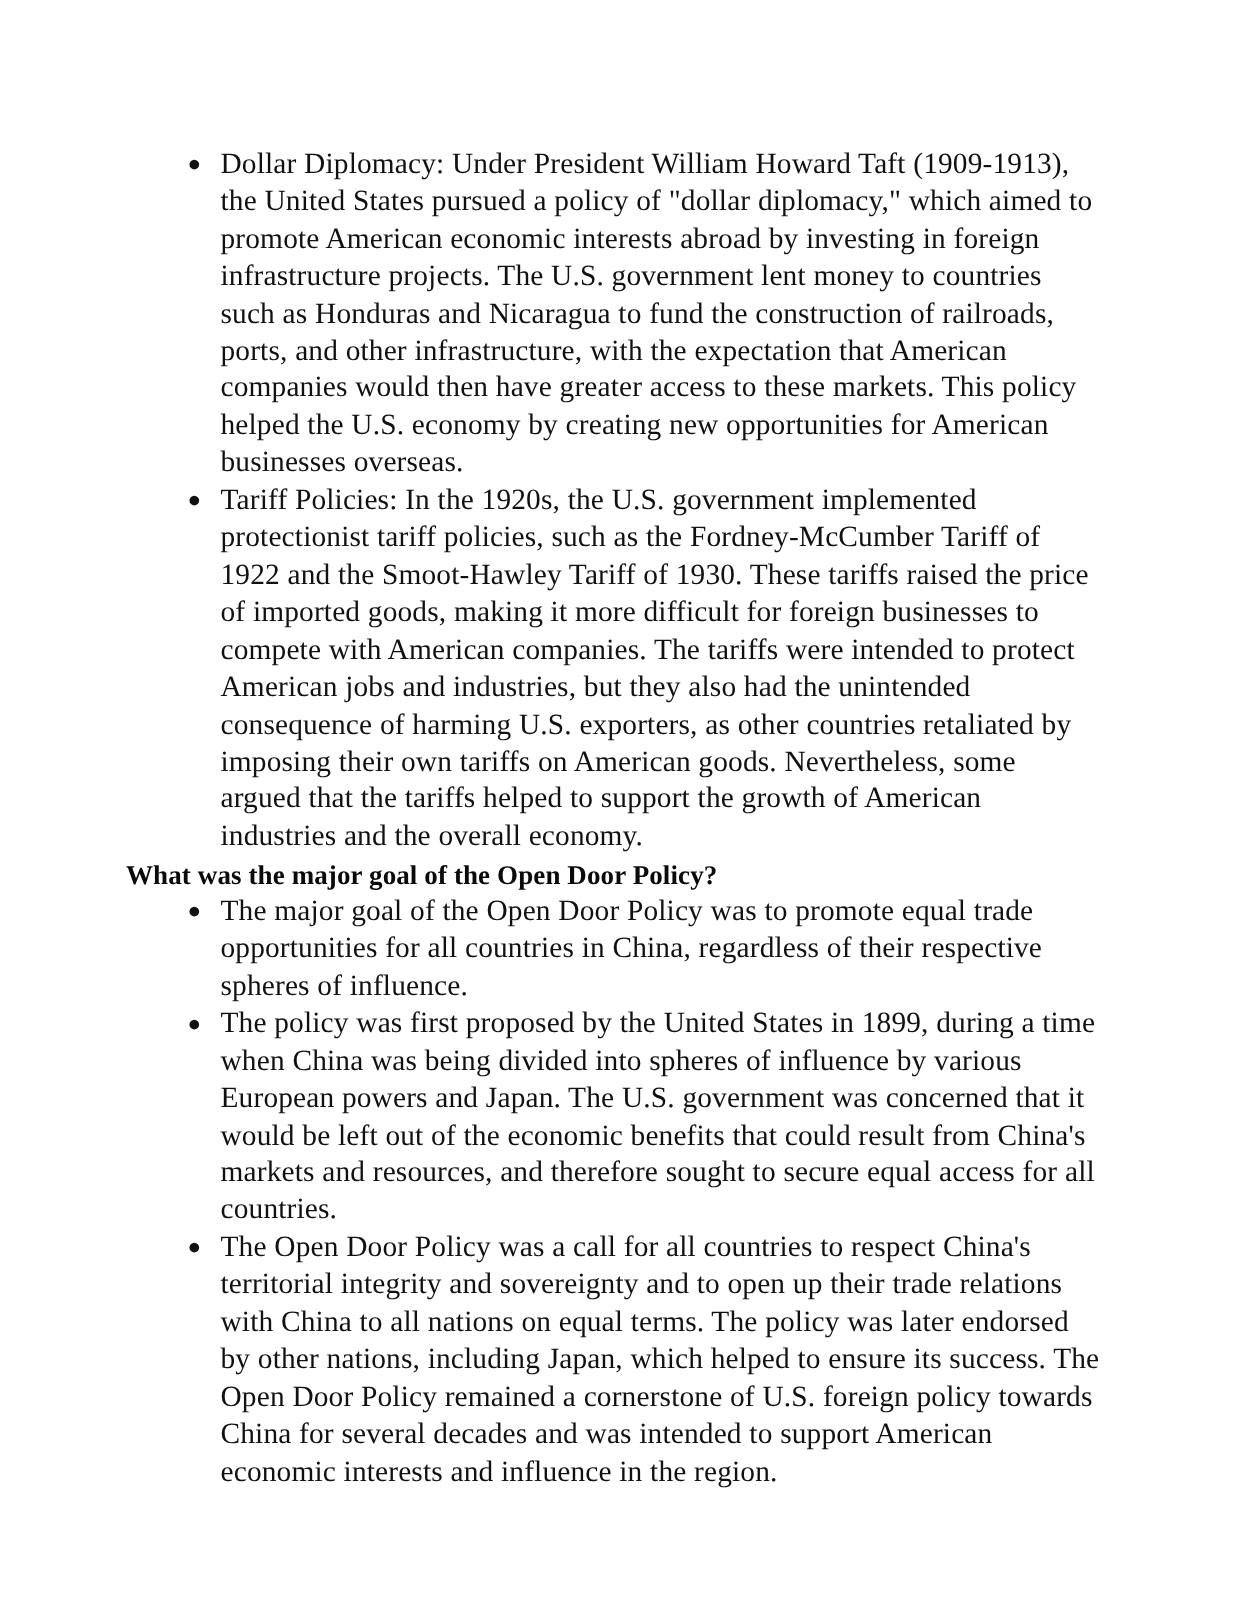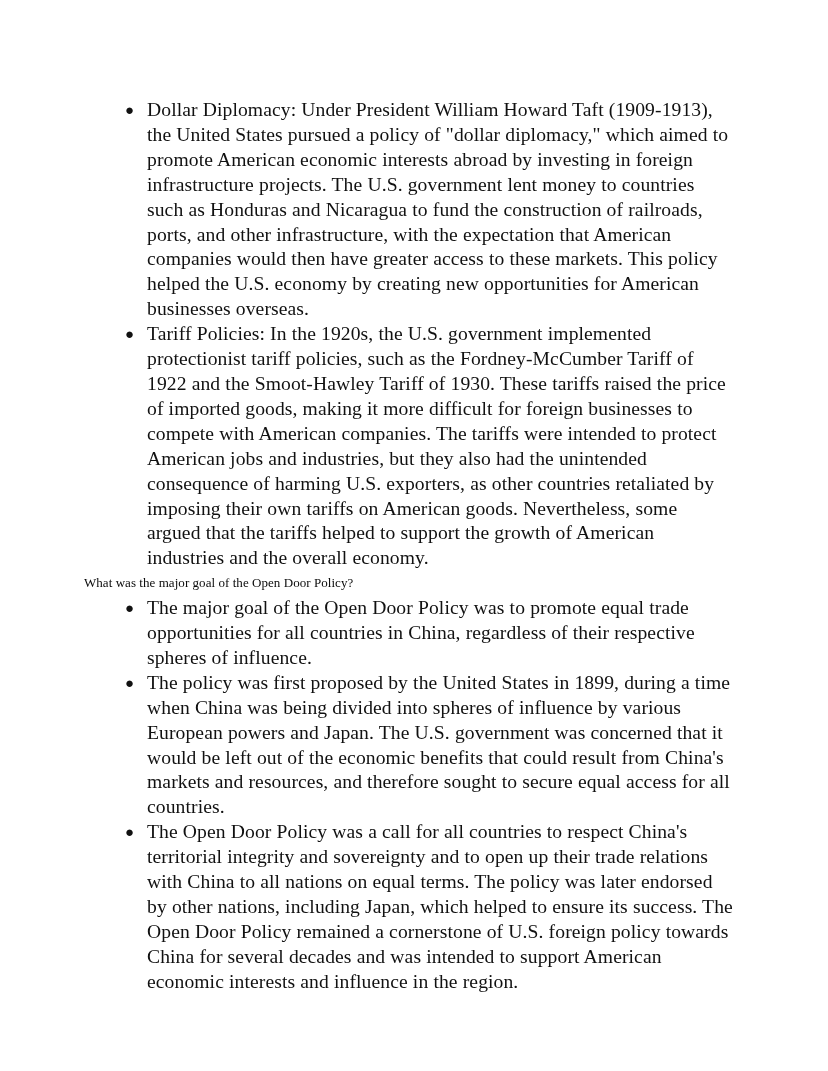--- a/index.html
+++ b/index.html
@@ -50,23 +50,23 @@
     top: 0;
     width: 12px;
     line-height: 24.9px;
     font-size: 15px;
     color: #111111;
     text-align: left;
   }
   .section-heading {
     margin: 0;
     padding: 0 95px 0 84px;
-    font-size: 13px;
+    font-size: 18px;
     line-height: 24.9px;
-    font-weight: normal;
+    font-weight: bold;
     color: #0a0a0a;
     letter-spacing: 0.004em;
   }
   .top-spacer {
     height: 98px;
   }
   .group {
     margin: 0;
     padding: 0;
   }

